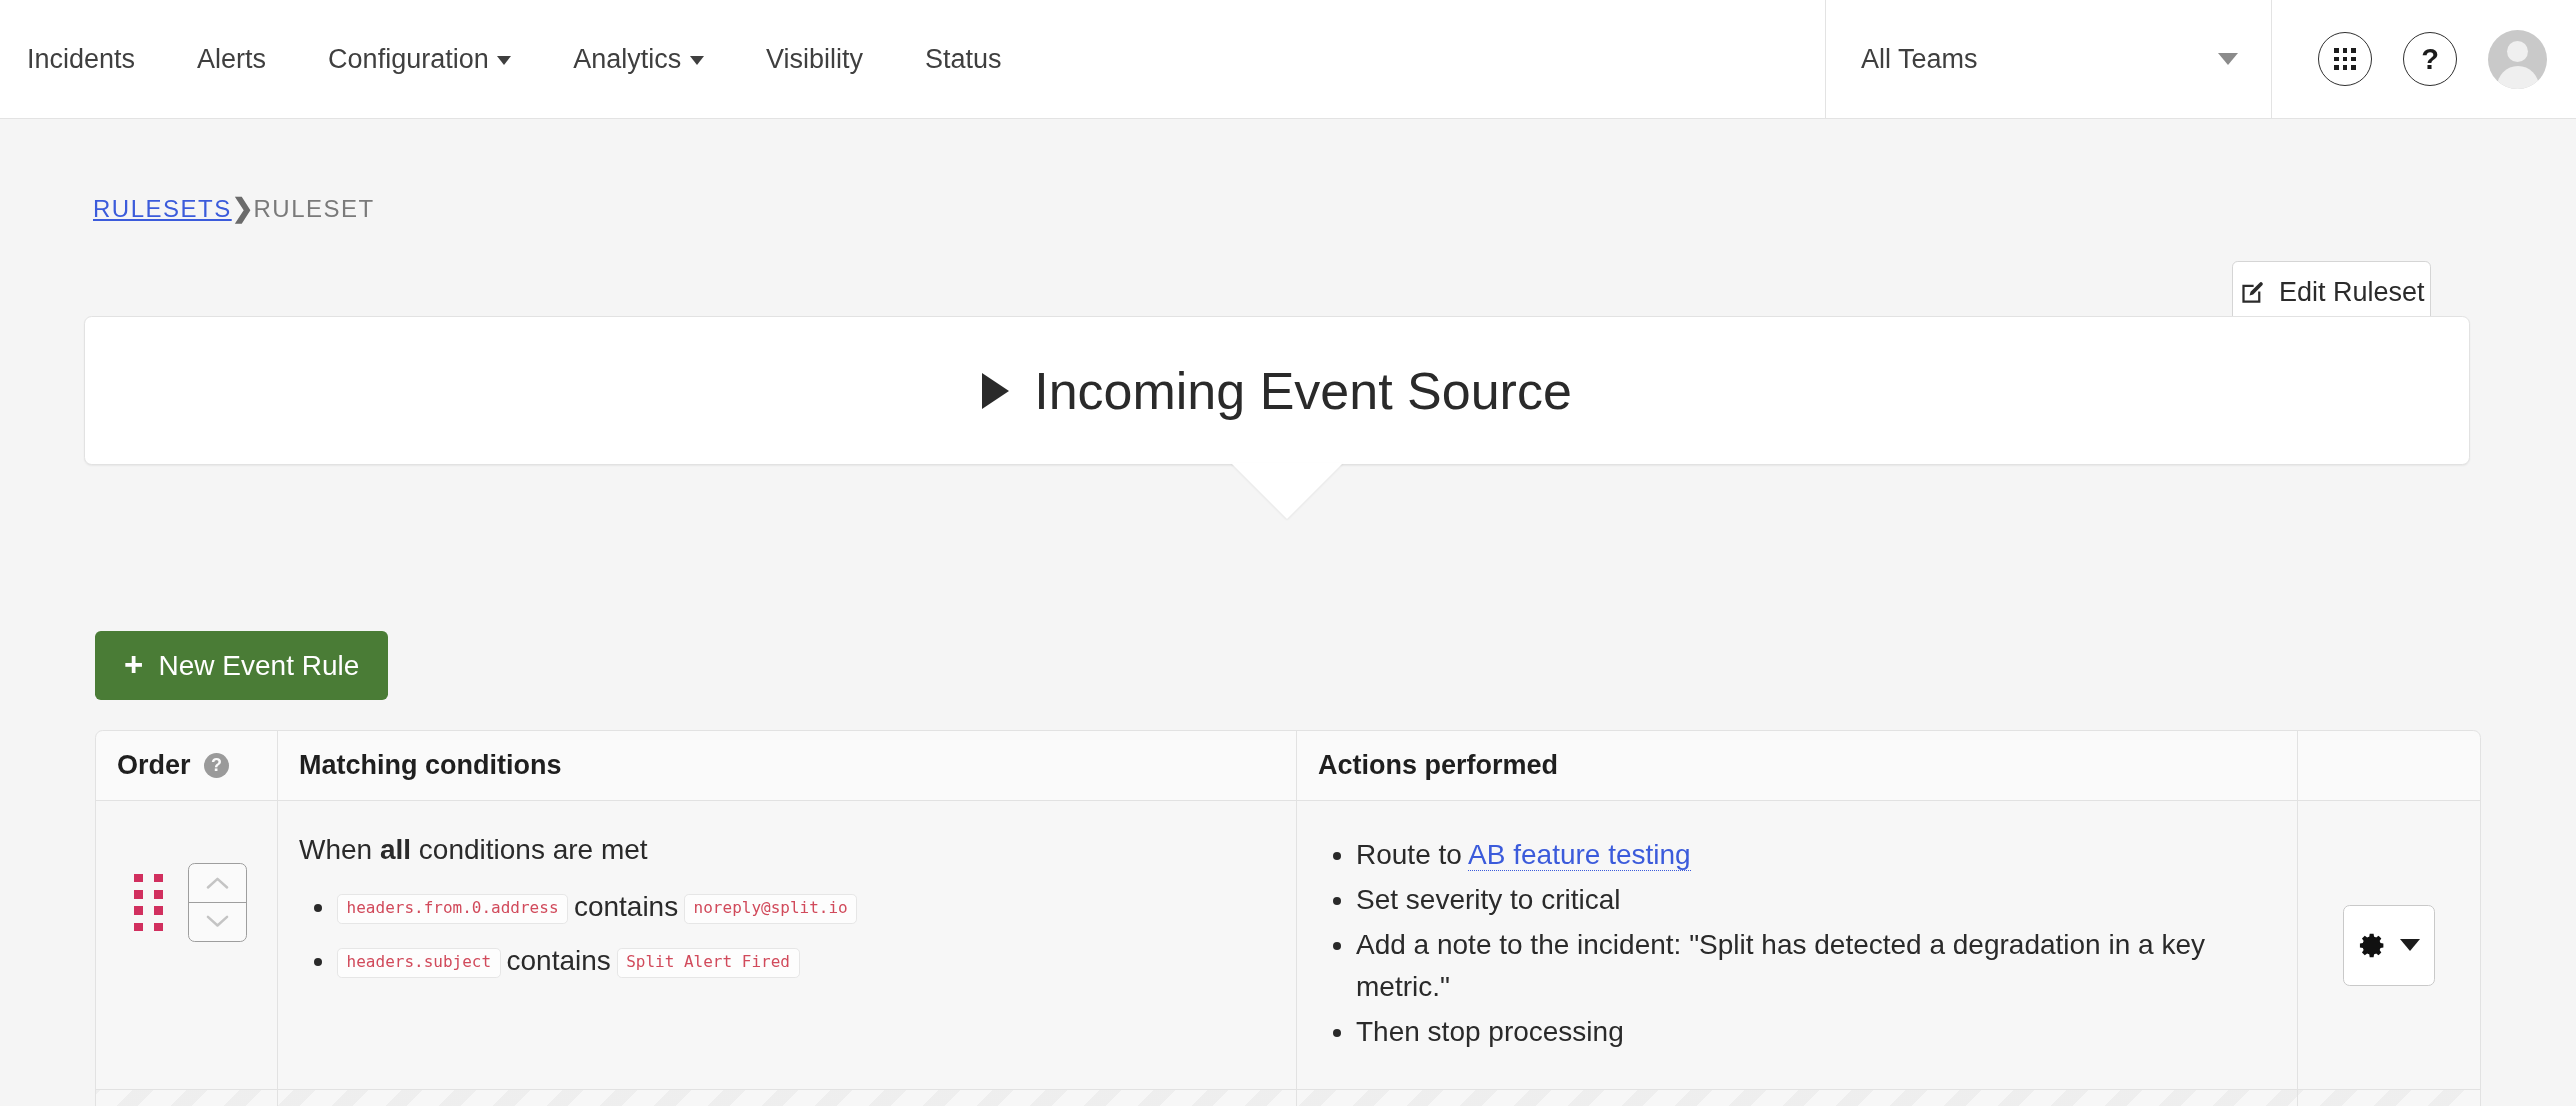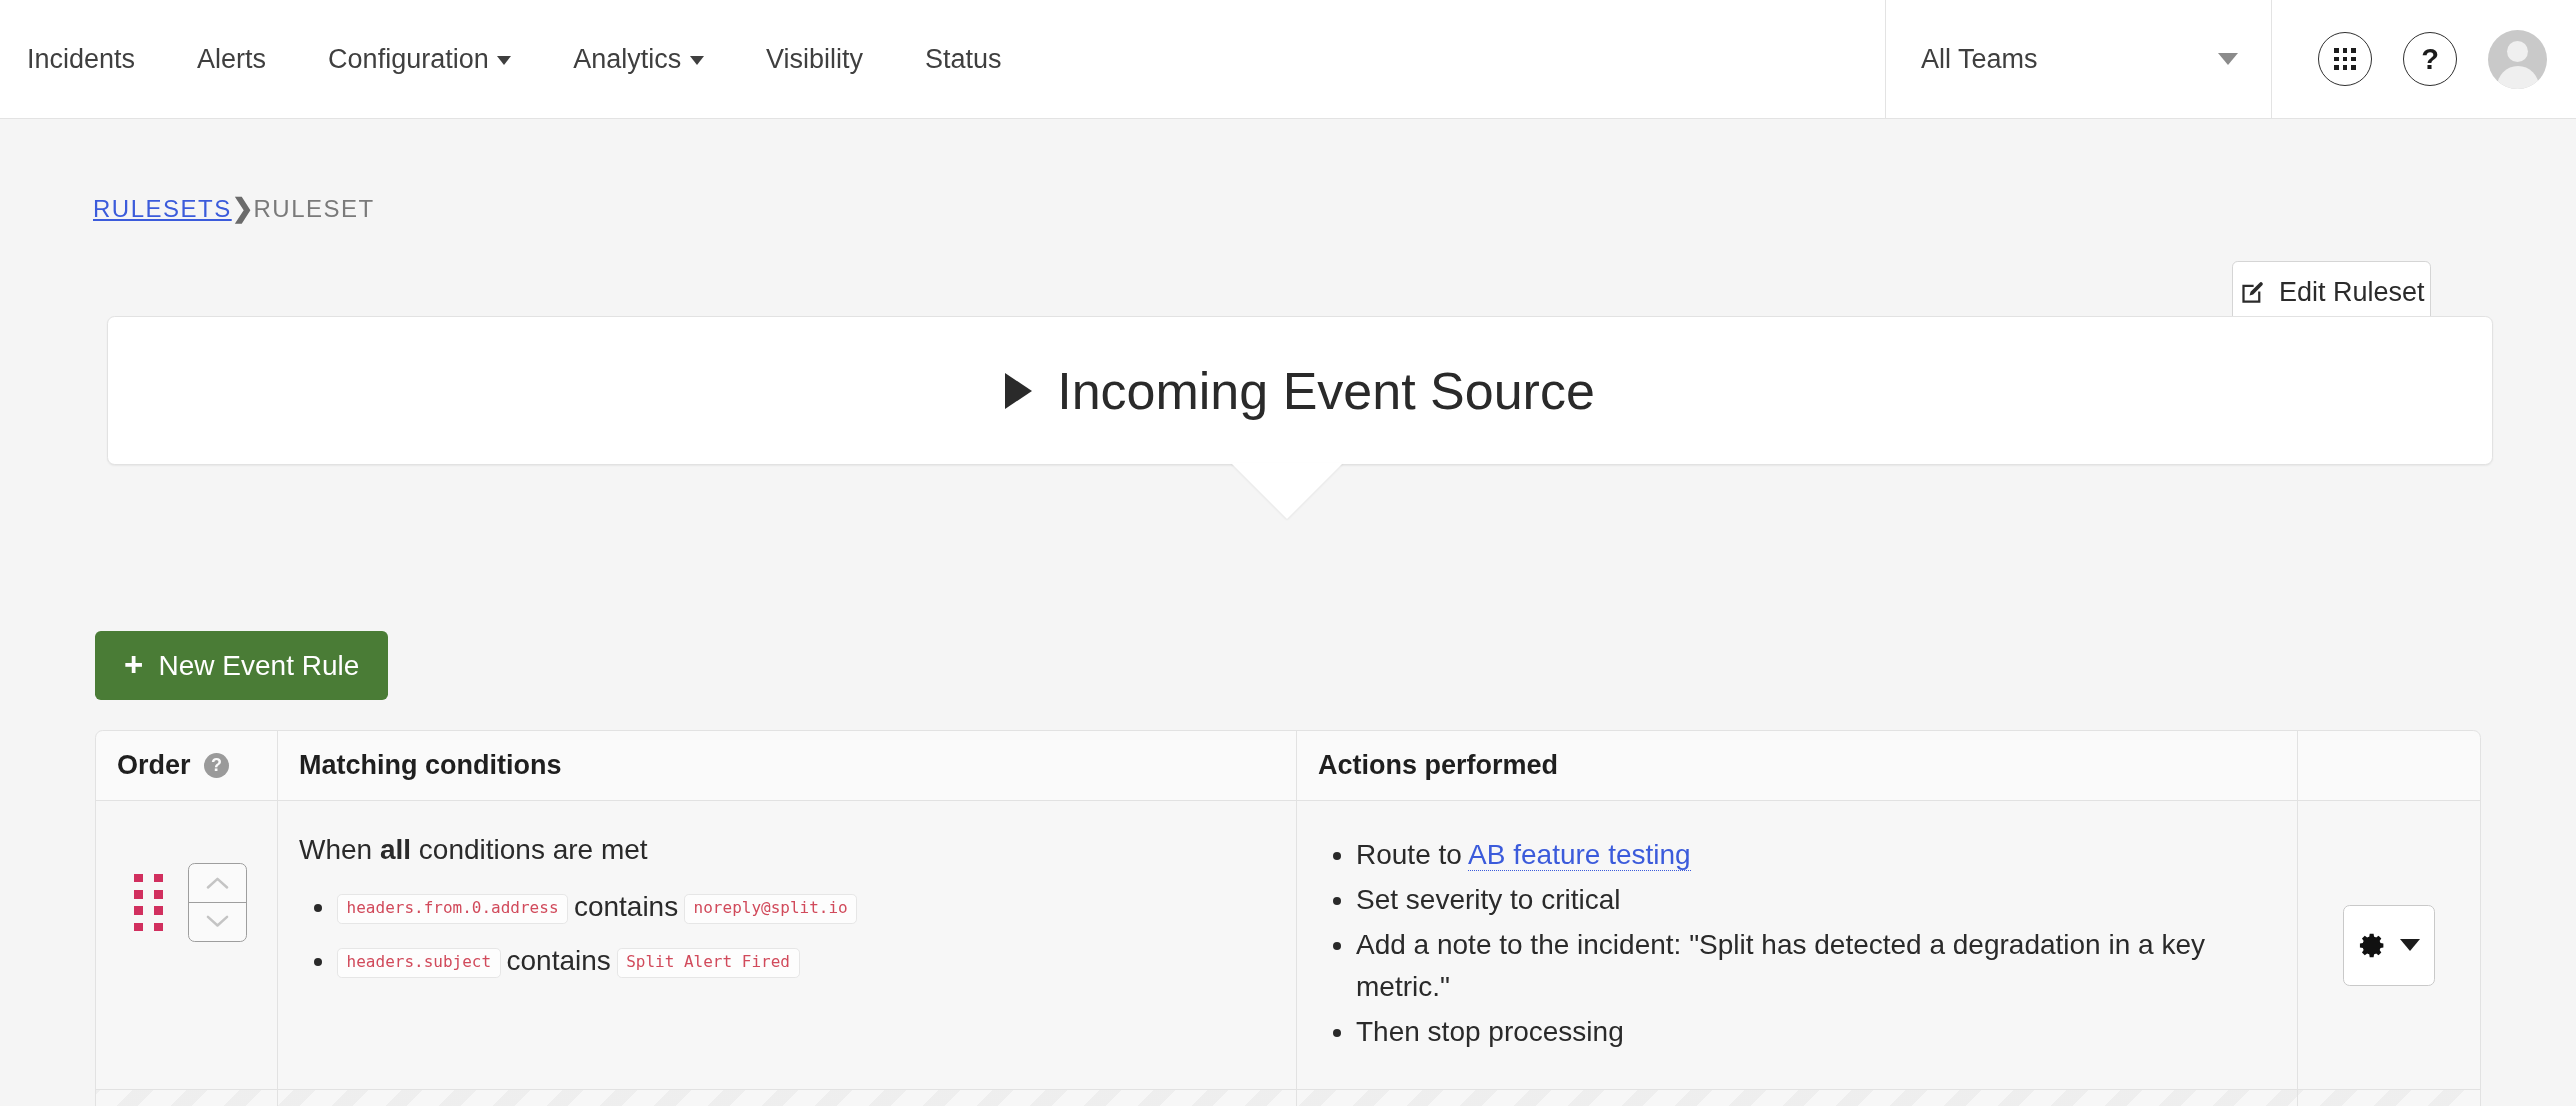--- a/index.html
+++ b/index.html
@@ -55,21 +55,21 @@
     display: inline-block;
     width: 0; height: 0;
     border-left: 7.7px solid transparent;
     border-right: 7.7px solid transparent;
     border-top: 9.6px solid #3f3f3f;
     position: relative;
     top: 1.9px;
   }
   .nav-spacer { flex: 1 1 auto; }
   .teams-select {
-    width: 387px;
+    width: 447px;
     border-left: 1px solid #e3e3e3;
     border-right: 1px solid #e3e3e3;
     display: flex;
     align-items: center;
     justify-content: space-between;
     padding: 0 33px 0 35px;
     cursor: pointer;
   }
   .teams-label { font-size: 27px; color: #3f3f3f; }
   .teams-caret {
@@ -157,21 +157,21 @@
     gap: 13.4px;
     cursor: pointer;
     font-size: 27px;
     color: #2b2b2b;
   }
   .pencil-icon { width: 27px; height: 27px; flex: 0 0 auto; }
 
   
   .source-panel {
     position: absolute;
-    top: 197px; left: 107px;
+    top: 197px; left: 84px;
     width: 2386px; height: 149px;
     background: #ffffff;
     border: 1px solid #e2e2e2;
     border-radius: 7.7px;
     box-shadow: 0 1px 1.9px rgba(0,0,0,0.06);
     display: flex;
     align-items: center;
     justify-content: center;
     cursor: pointer;
   }

